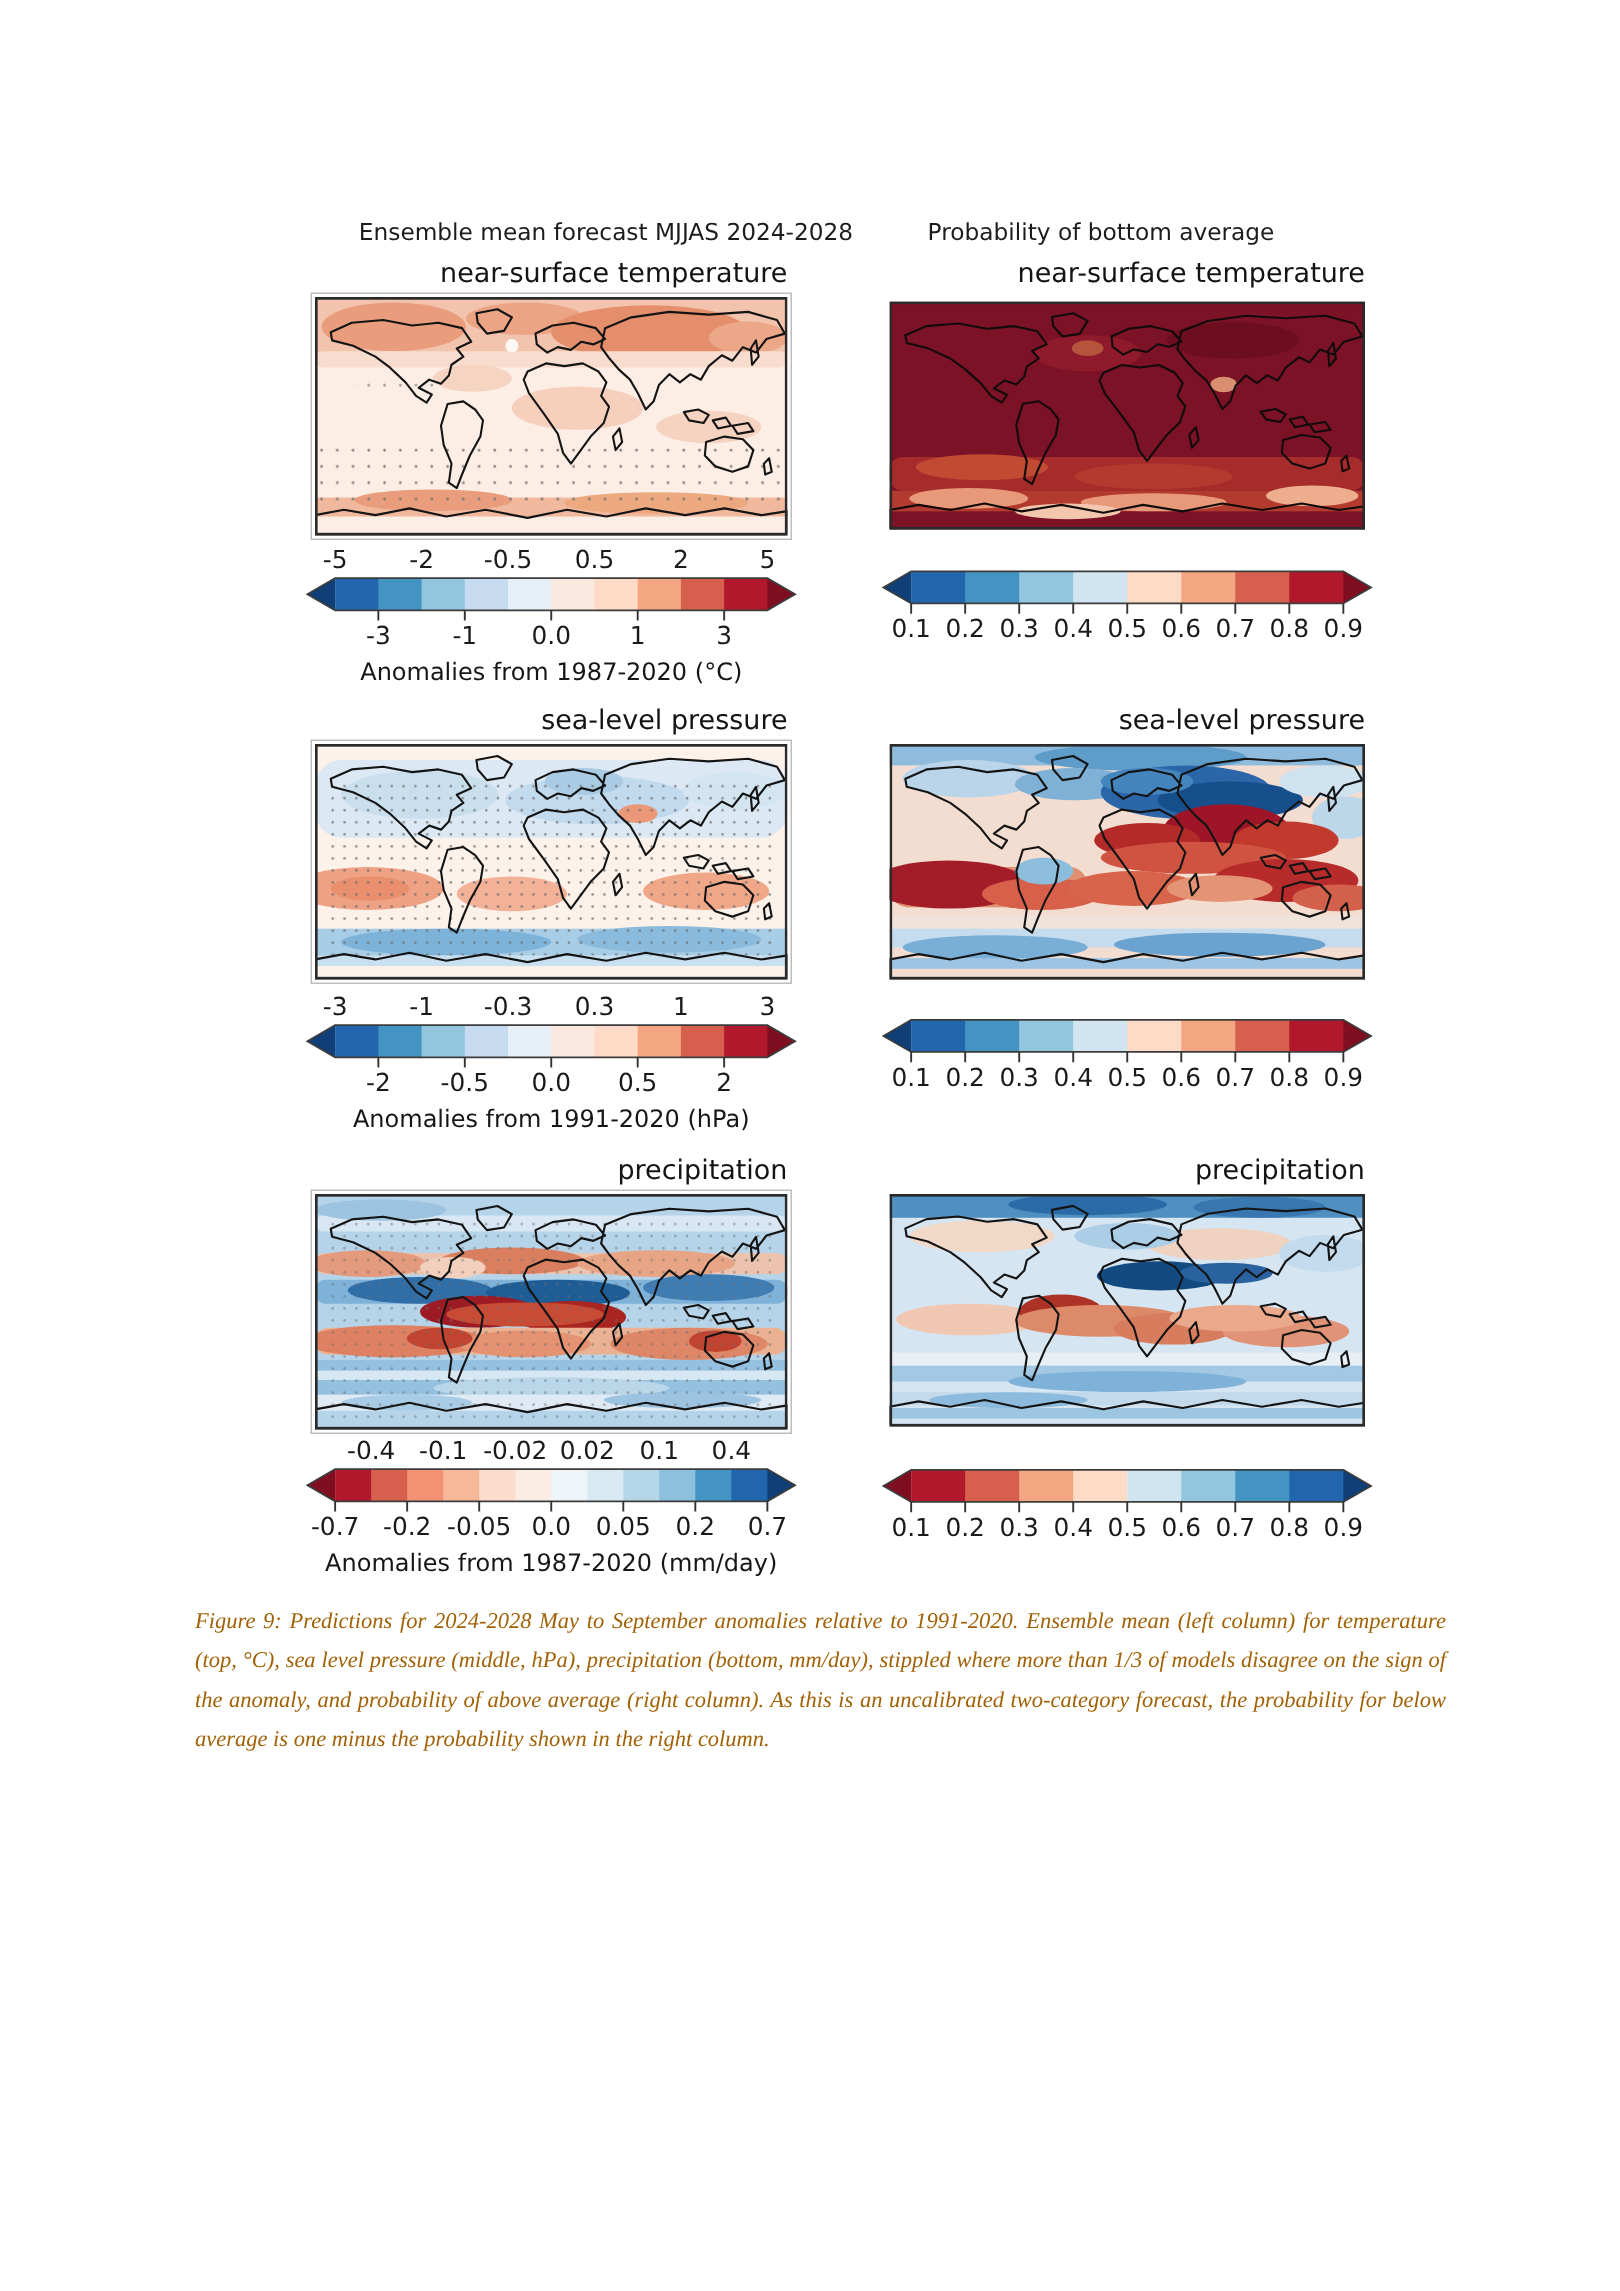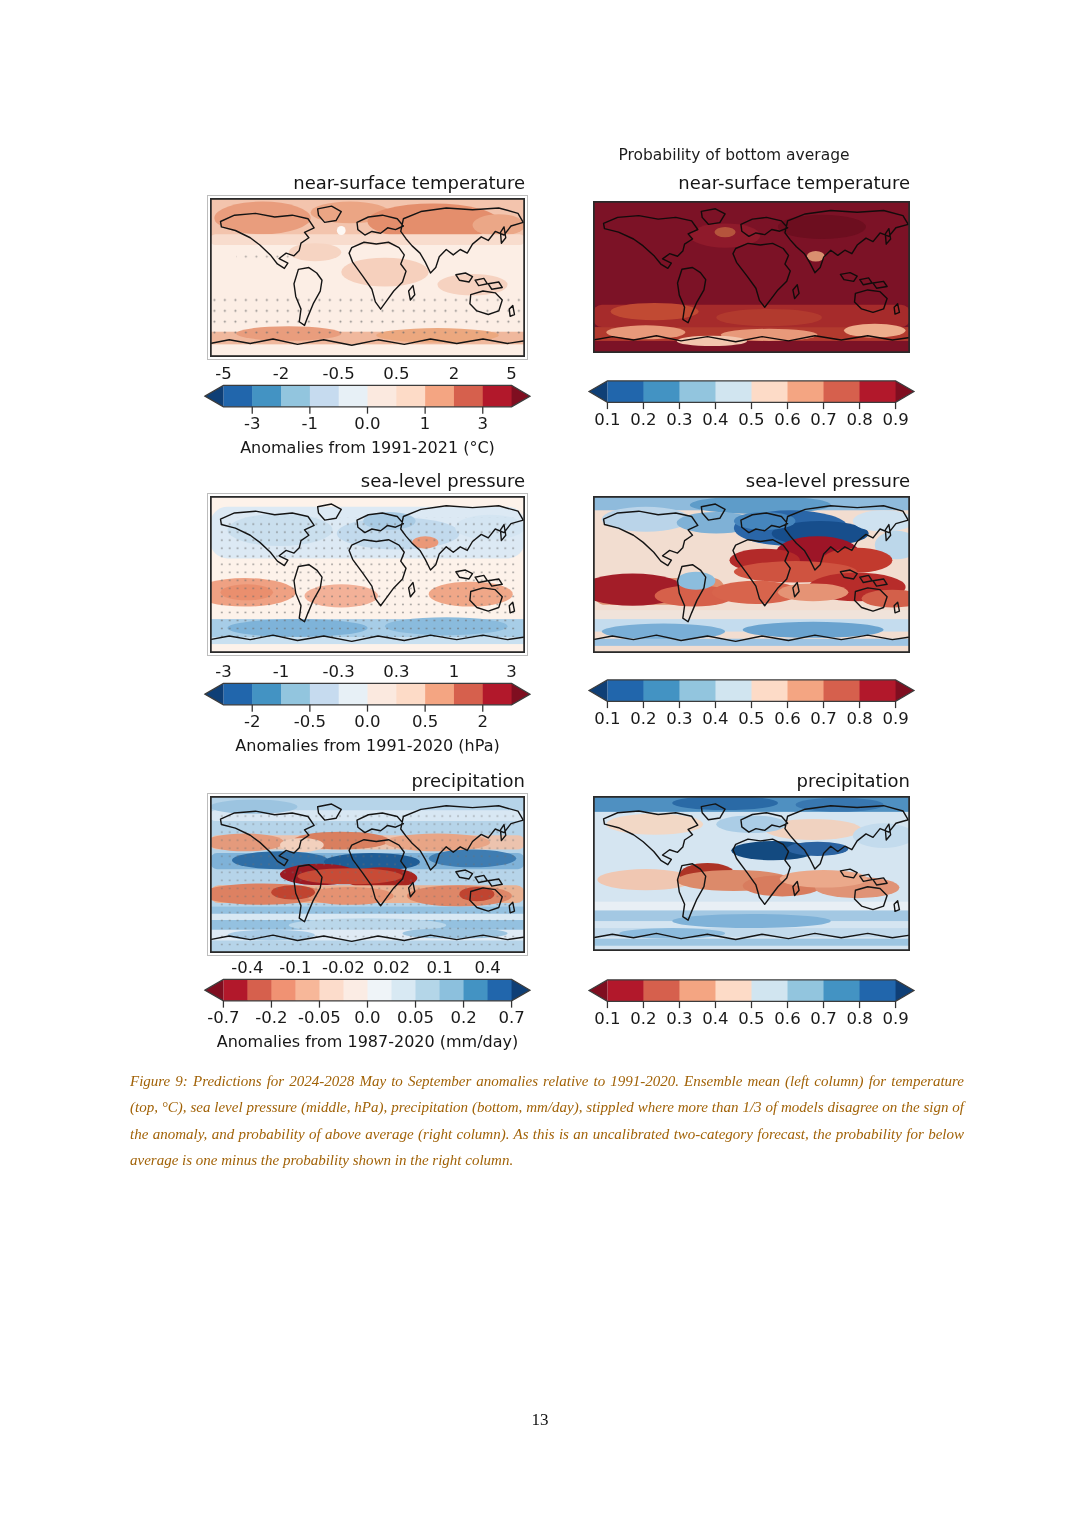--- a/index.html
+++ b/index.html
@@ -42,20 +42,21 @@
         M0,161 L22,157 L46,161 L72,156 L100,162 L130,157 L162,163 L192,157 L222,162 L252,156 L282,161 L312,156 L340,161 L360,158 L360,176 L0,176 Z"></path>
       <pattern id="stipA" width="9" height="9" patternUnits="userSpaceOnUse">
           <circle cx="4.5" cy="4.5" r="1" fill="#6e6e6e"></circle>
         </pattern>
       <pattern id="stipB" width="12" height="12" patternUnits="userSpaceOnUse">
           <circle cx="5" cy="5" r="1.1" fill="#6e6e6e"></circle>
         </pattern>
     </defs>
   </svg>
 
+  <div class="col-header" style="left:210px;top:146px;width:388px;">Ensemble mean forecast MJJAS 2024-2028</div>
   <div class="col-header" style="left:586px;top:146px;width:296px;">Probability of bottom average</div>
 
   <div class="panel-title" style="left:210px;top:172px;width:315px;">near-surface temperature</div>
   <div class="panel-title" style="left:593px;top:172px;width:317px;">near-surface temperature</div>
 
   <div class="map outer" style="left:210px;top:198px;width:315px;height:159px;">
     <svg viewBox="0 0 360 176" preserveAspectRatio="none">
       <rect x="0" y="0" width="360" height="176" fill="#fceee5"></rect>
       <rect x="0" y="0" width="360" height="44" fill="#f3c4ad"></rect>
       <ellipse cx="60" cy="22" rx="55" ry="18" fill="#e99d7d"></ellipse>
@@ -123,21 +124,21 @@
         <line x1="110.8" y1="44" x2="110.8" y2="51" stroke="#333" stroke-width="1.3"></line>
         <text x="110.8" y="67" text-anchor="middle" font-size="17" fill="#1a1a1a">-1</text>
         <line x1="170" y1="44" x2="170" y2="51" stroke="#333" stroke-width="1.3"></line>
         <text x="170" y="67" text-anchor="middle" font-size="17" fill="#1a1a1a">0.0</text>
         <line x1="229.2" y1="44" x2="229.2" y2="51" stroke="#333" stroke-width="1.3"></line>
         <text x="229.2" y="67" text-anchor="middle" font-size="17" fill="#1a1a1a">1</text>
         <line x1="288.4" y1="44" x2="288.4" y2="51" stroke="#333" stroke-width="1.3"></line>
         <text x="288.4" y="67" text-anchor="middle" font-size="17" fill="#1a1a1a">3</text>
       </svg>
     </div>
-  <div class="cbar-caption" style="left:202px;top:438px;width:331px;">Anomalies from 1991-2021 (°C)</div>
+  <div class="cbar-caption" style="left:202px;top:438px;width:331px;">Anomalies from 1987-2020 (°C)</div>
   <div class="cbar" style="left:586px;top:377px;width:331px;">
       <svg viewBox="0 0 340 54">
         <rect x="22" y="4" width="37.5" height="22" fill="#2166ac"></rect>
         <rect x="59" y="4" width="37.5" height="22" fill="#4393c3"></rect>
         <rect x="96" y="4" width="37.5" height="22" fill="#92c5de"></rect>
         <rect x="133" y="4" width="37.5" height="22" fill="#d1e5f0"></rect>
         <rect x="170" y="4" width="37.5" height="22" fill="#fddbc7"></rect>
         <rect x="207" y="4" width="37.5" height="22" fill="#f4a582"></rect>
         <rect x="244" y="4" width="37.5" height="22" fill="#d6604d"></rect>
         <rect x="281" y="4" width="37.5" height="22" fill="#b2182b"></rect>
@@ -429,15 +430,14 @@
         <text x="244" y="49" text-anchor="middle" font-size="17" fill="#1a1a1a">0.7</text>
         <line x1="281" y1="26" x2="281" y2="33" stroke="#333" stroke-width="1.3"></line>
         <text x="281" y="49" text-anchor="middle" font-size="17" fill="#1a1a1a">0.8</text>
         <line x1="318" y1="26" x2="318" y2="33" stroke="#333" stroke-width="1.3"></line>
         <text x="318" y="49" text-anchor="middle" font-size="17" fill="#1a1a1a">0.9</text>
       </svg>
     </div>
 
   <p class="fig-caption">Figure 9: Predictions for 2024-2028 May to September anomalies relative to 1991-2020. Ensemble mean (left column) for temperature (top, °C), sea level pressure (middle, hPa), precipitation (bottom, mm/day), stippled where more than 1/3 of models disagree on the sign of the anomaly, and probability of above average (right column). As this is an uncalibrated two-category forecast, the probability for below average is one minus the probability shown in the right column.</p>
 
-  <div class="page-number">13</div>
 
 </div>
 
 </body></html>

